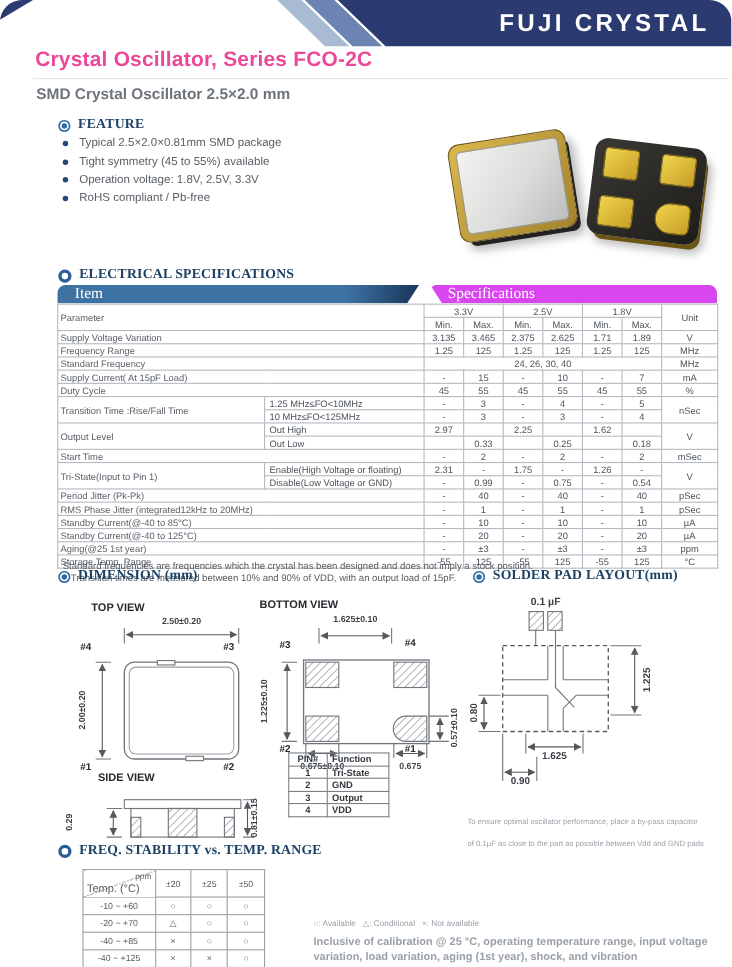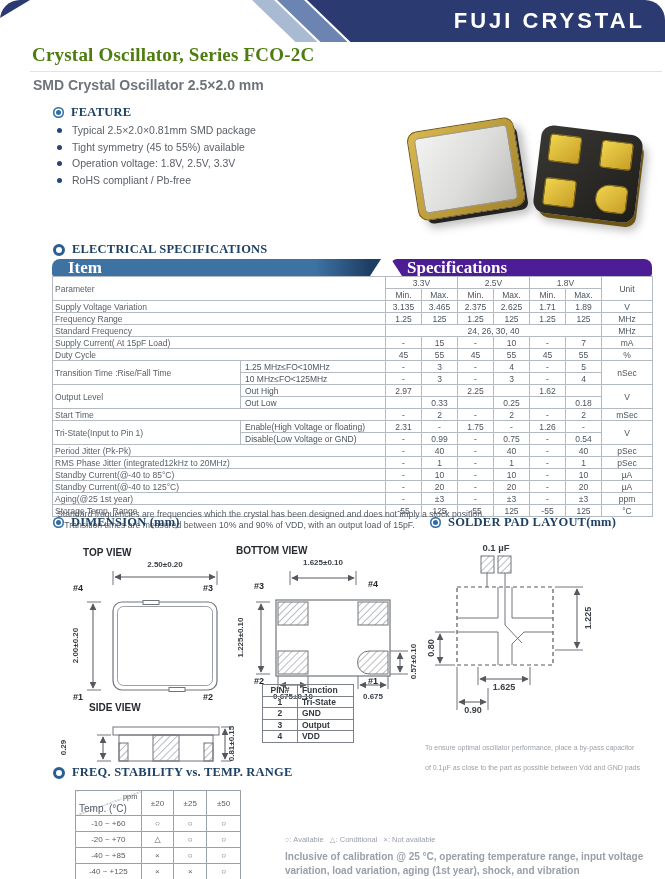--- a/index.html
+++ b/index.html
@@ -11,27 +11,27 @@
     border-top:18px solid #2c3a72;border-right:30px solid transparent;}
   .stripe{position:absolute;top:0;height:42px;transform:skewX(46deg);transform-origin:top left;}
   .stripe1{left:252px;width:22px;background:#a9bad3;}
   .stripe2{left:277px;width:27px;background:#6b84b2;}
   .banner-navy{position:absolute;top:0;left:307px;width:420px;height:42px;background:#2c3a72;
     transform:skewX(46deg);transform-origin:top left;}
   .logo{position:absolute;top:8px;right:20px;color:#fff;font-size:22px;font-weight:600;
     letter-spacing:3px;white-space:nowrap;}
 
   
-  .doc-title{position:absolute;left:32px;top:44px;font-family:Liberation Serif, serif;
-    font-weight:bold;font-size:19px;color:#4d7c0f;letter-spacing:.2px;}
+  .doc-title{position:absolute;left:32px;top:44px;font-family:Liberation Sans, sans-serif;
+    font-weight:bold;font-size:19px;color:#ec4899;letter-spacing:.2px;}
   .title-rule{position:absolute;left:30px;top:71px;width:632px;height:1px;background:#e3e3e3;}
   .doc-subtitle{position:absolute;left:33px;top:77px;font-size:14px;font-weight:bold;color:#6e747b;}
 
   
-  .sec{position:absolute;display:flex;align-items:center;gap:7px;}
+  .sec{position:absolute;display:flex;align-items:flex-end;gap:7px;}
   .sec-title{font-family:"Liberation Serif",serif;font-weight:bold;font-size:12.5px;
     color:#1e4265;letter-spacing:.2px;white-space:nowrap;}
   .icon-disc{width:11px;height:11px;border-radius:50%;background:#2e6ca3;
     box-shadow:inset 0 0 0 1.5px #2e6ca3, inset 0 0 0 3px #fff;flex:0 0 auto;}
   .icon-ring{width:6px;height:6px;border-radius:50%;border:3px solid #2a5c95;background:#fff;flex:0 0 auto;}
 
   
   .feature-list{position:absolute;left:55px;top:122px;margin:0;padding:0;list-style:none;}
   .feature-list li{position:relative;padding-left:17px;font-size:10.5px;color:#5b6067;
     line-height:16.5px;white-space:nowrap;}
@@ -51,25 +51,25 @@
     box-shadow:4px 6px 0 -2px #6b5414,6px 8px 8px rgba(0,0,0,.25);}
   .chipB .pad{position:absolute;width:30px;height:26px;border-radius:4px;
     background:linear-gradient(135deg,#f0d54e,#c79e26);border:1px solid #8f741f;}
   .chipB .p1{left:9px;top:8px;}
   .chipB .p2{right:9px;top:8px;}
   .chipB .p3{left:9px;bottom:8px;}
   .chipB .p4{right:9px;bottom:8px;border-radius:14px 6px 6px 14px;}
 
   
   .bar{position:absolute;height:17px;color:#fff;font-family:"Liberation Serif",serif;
-    font-weight:bold;font-size:17px;line-height:17px;padding-left:16px;box-sizing:border-box;}
+    font-weight:normal;font-size:14px;line-height:17px;padding-left:16px;box-sizing:border-box;}
   .bar-item{left:52px;top:259px;width:329px;border-radius:8px 0 0 2px;
     background:linear-gradient(to right,#3e72a3 0%,#3e72a3 80%,#1d3d62 97%);
     clip-path:polygon(0 0,100% 0,calc(100% - 11px) 100%,0 100%);}
-  .bar-spec{left:391px;top:259px;width:261px;border-radius:6px 8px 2px 0;background:#4c1d95;
+  .bar-spec{left:391px;top:259px;width:261px;border-radius:6px 8px 2px 0;background:#d946ef;
     clip-path:polygon(0 0,100% 0,100% 100%,11px 100%);}
   .spec-table{position:absolute;left:52px;top:276px;width:600px;border-collapse:collapse;
     table-layout:fixed;font-size:8.5px;color:#4d545c;}
   .spec-table td{border:1px solid #b4bac1;height:11px;padding:0 3px;text-align:center;
     white-space:nowrap;overflow:hidden;}
   .spec-table .param-h,.spec-table .param-label{text-align:left;padding-left:2px;color:#5b6168;}
   .spec-table .sub-label{text-align:left;padding-left:4px;}
   .spec-notes{position:absolute;left:57px;font-size:8.7px;color:#555b62;white-space:nowrap;}
 
   

